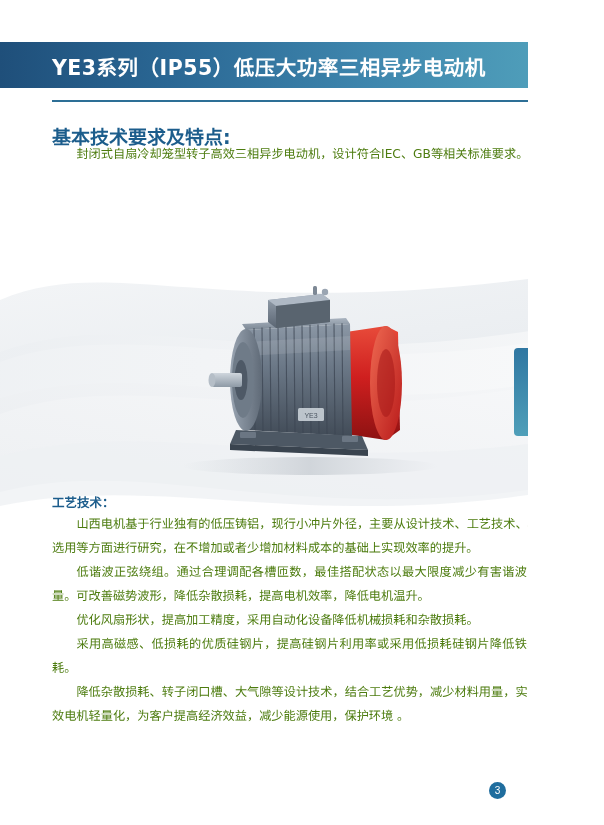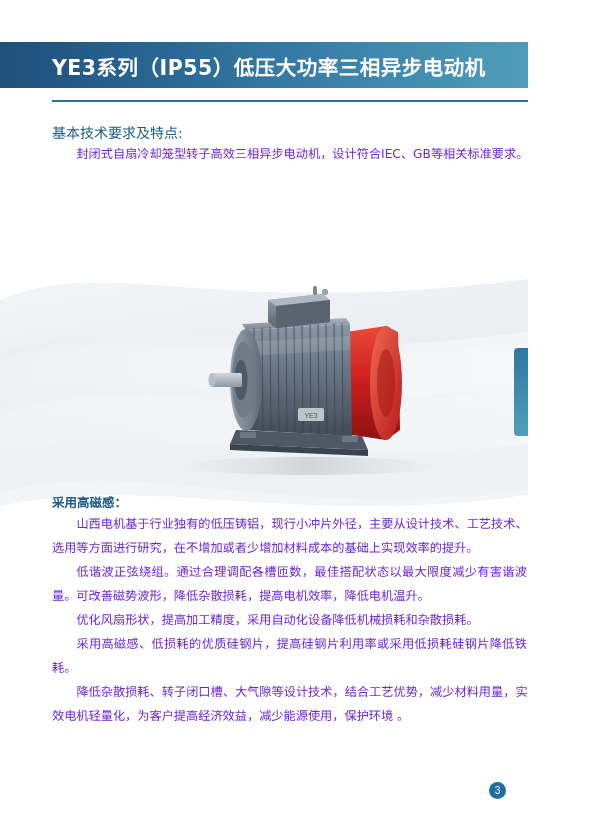--- a/index.html
+++ b/index.html
@@ -67,32 +67,32 @@
     height: 88px;
     background: linear-gradient(180deg, #2f77a2 0%, #4f9fb9 100%);
     border-radius: 4px 0 0 4px;
   }
 
   
   .section-heading {
     position: absolute;
     left: 52px;
     top: 122px;
-    font-size: 14px;
-    font-weight: normal;
+    font-size: 19px;
+    font-weight: bold;
     color: #1c5d8c;
     font-family: "DejaVu Sans", "Liberation Sans", sans-serif;
   }
 
   
   .para-block {
     position: absolute;
     font-size: 12.2px;
     line-height: 24px;
-    color: #6d28d9;
+    color: #4d7c0f;
     font-family: "DejaVu Sans", "Liberation Sans", sans-serif;
     text-align: justify;
     text-justify: inter-ideograph;
   }
   .para-block p {
     margin: 0;
     text-indent: 2em;
   }
 
   #intro-block {
@@ -286,21 +286,21 @@
         <rect x="192" y="156" width="16" height="6" rx="1" fill="#6b7683"></rect>
       </g>
 
       <g>
         <rect x="148" y="128" width="26" height="13" rx="1.5" fill="#c9d0d7" opacity="0.9"></rect>
         <text x="161" y="138" font-family="Liberation Sans, sans-serif" font-size="7" fill="#4a5460" text-anchor="middle">YE3</text>
       </g>
     </svg>
   </div>
 
-  <div class="advantages-heading">采用高磁感：</div>
+  <div class="advantages-heading">工艺技术：</div>
   <div class="para-block" id="advantages-block">
     <p>山西电机基于行业独有的低压铸铝，现行小冲片外径，主要从设计技术、工艺技术、材料选用等方面进行研究，在不增加或者少增加材料成本的基础上实现效率的提升。</p>
     <p>低谐波正弦绕组。通过合理调配各槽匝数，最佳搭配状态以最大限度减少有害谐波的含量。可改善磁势波形，降低杂散损耗，提高电机效率，降低电机温升。</p>
     <p>优化风扇形状，提高加工精度，采用自动化设备降低机械损耗和杂散损耗。</p>
     <p>采用高磁感、低损耗的优质硅钢片，提高硅钢片利用率或采用低损耗硅钢片降低铁心损耗。</p>
     <p>降低杂散损耗、转子闭口槽、大气隙等设计技术，结合工艺优势，减少材料用量，实现高效电机轻量化，为客户提高经济效益，减少能源使用，保护环境 。</p>
   </div>
 
   <div class="page-number">3</div>
   <div class="bottom-rule"></div>

